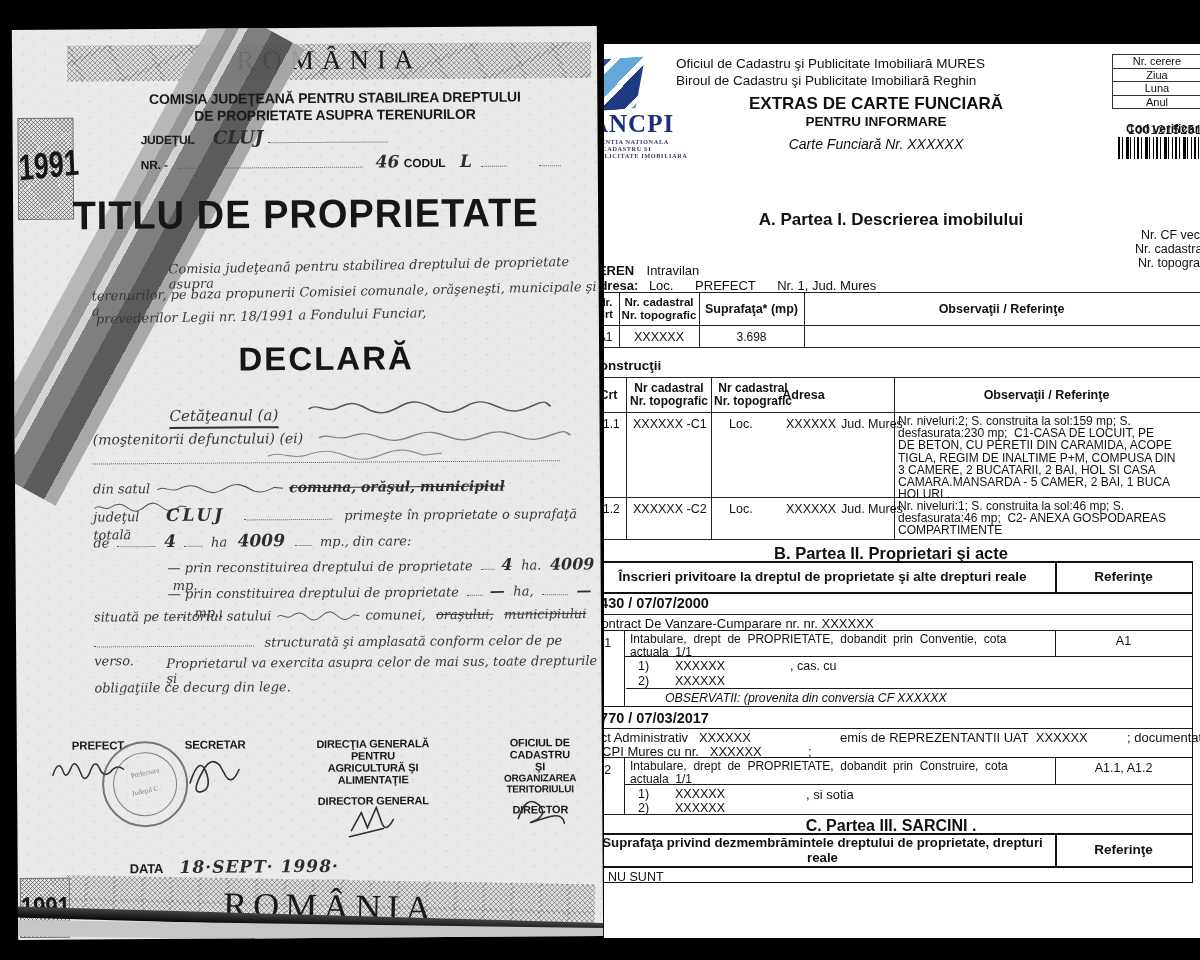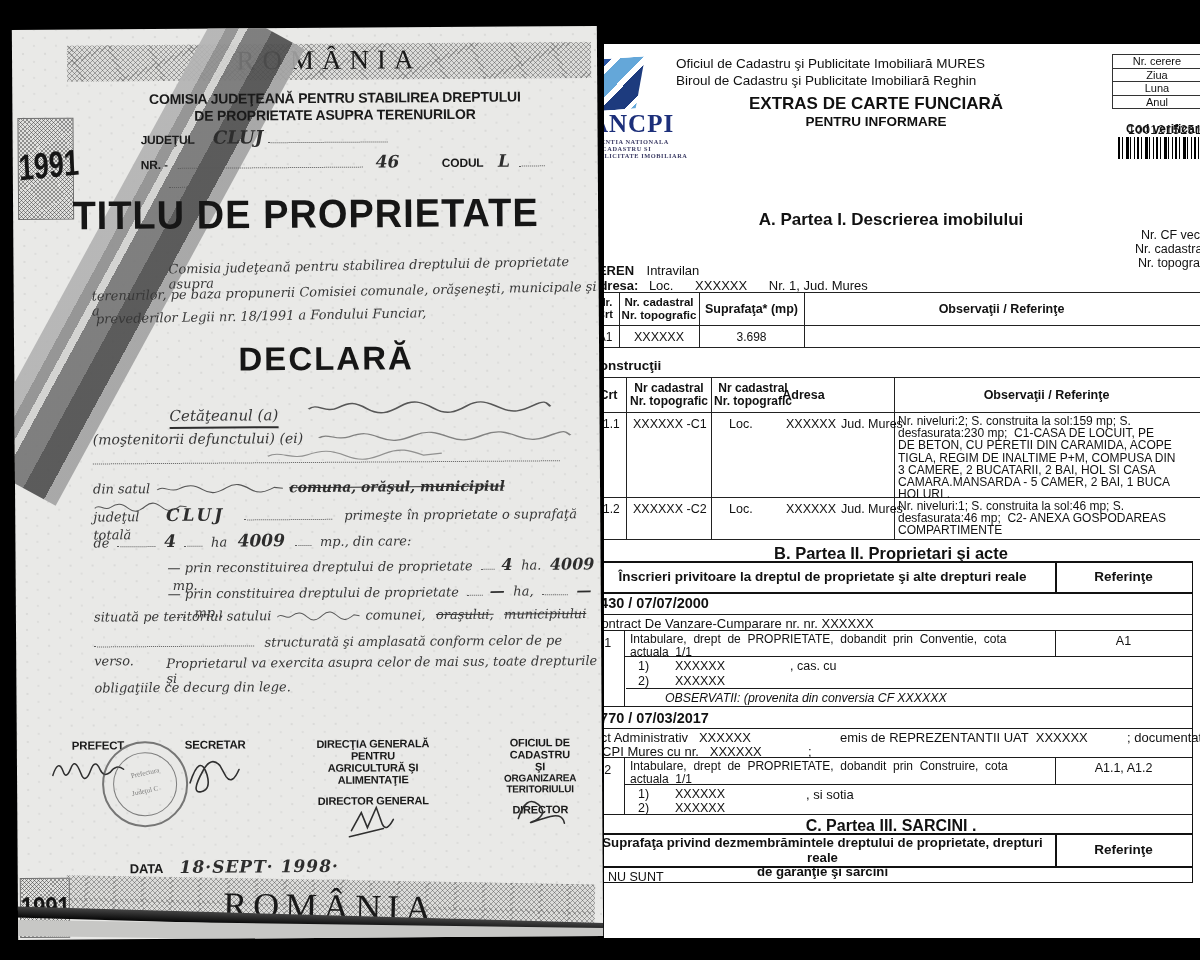--- a/index.html
+++ b/index.html
@@ -84,21 +84,21 @@
 
   <div class="abs" style="left:128px;top:98px;">
     <span class="ld-label">JUDEŢUL</span>
     <span class="hw" style="font-size:18px;margin-left:14px;">CLUJ</span>
     <span class="dots" style="width:120px;"></span>
   </div>
   <div class="abs" style="left:128px;top:124px;">
     <span class="ld-label">NR. -</span>
     <span class="dots" style="width:185px;margin-left:6px;"></span>
     <span class="hw" style="font-size:17px;margin-left:8px;">46</span>
-    <span class="ld-label" style="margin-left:38px;">CODUL</span>
+    <span class="ld-label" style="">CODUL</span>
     <span class="hw" style="font-size:17px;margin-left:10px;">L</span>
     <span class="dots" style="width:26px;margin-left:4px;"></span>
     <span class="dots" style="width:22px;margin-left:28px;"></span>
   </div>
 
   <div class="abs ctr" style="left:40px;right:40px;top:165px;font-size:38px;font-weight:bold;letter-spacing:1px;color:#161616;transform:scaleY(1.05);">TITLU DE PROPRIETATE</div>
 
   <div>
     <div class="abs script" style="left:155px;top:230px;transform:rotate(-0.7deg);">Comisia judeţeană pentru stabilirea dreptului de proprietate asupra</div>
     <div class="abs script" style="left:78px;top:256px;transform:rotate(-0.7deg);">terenurilor, pe baza propunerii Comisiei comunale, orăşeneşti, municipale şi a</div>
@@ -248,20 +248,21 @@
     <div class="ancpi-word">ANCPI</div>
     <div class="ancpi-sub">AGENTIA NATIONALA</div>
     <div class="ancpi-sub">DE CADASTRU SI</div>
     <div class="ancpi-sub">PUBLICITATE IMOBILIARA</div>
   </div>
   <div class="abs" style="left:86px;top:12px;font-size:13.5px;">Oficiul de Cadastru şi Publicitate Imobiliară MURES</div>
   <div class="abs" style="left:86px;top:29px;font-size:13.5px;">Biroul de Cadastru şi Publicitate Imobiliară Reghin</div>
 
   <div class="abs ctr" style="left:60px;width:452px;top:50px;font-size:17px;font-weight:bold;">EXTRAS DE CARTE FUNCIARĂ</div>
   <div class="abs ctr" style="left:60px;width:452px;top:70px;font-size:13.5px;font-weight:bold;">PENTRU INFORMARE</div>
+  <div class="abs ctr" style="left:60px;width:452px;top:92px;font-size:14px;font-style:italic;">Carte Funciară Nr. XXXXXX</div>
 
   <div class="abs" style="left:522px;top:10px;">
     <div class="reqrow">
           <div class="reqlab reqtop">Nr. cerere</div>
         </div>
     <div class="reqrow">
           <div class="reqlab">Ziua</div>
         </div>
     <div class="reqrow">
           <div class="reqlab">Luna</div>
@@ -278,21 +279,21 @@
   <div class="abs nw" style="left:551px;top:184px;font-size:12.5px;">Nr. CF vechi</div>
   <div class="abs nw" style="left:545px;top:198px;font-size:12.5px;">Nr. cadastral</div>
   <div class="abs nw" style="left:548px;top:212px;font-size:12.5px;">Nr. topografic</div>
 
   <div class="abs" style="left:0;top:217px;">
     <span style="font-weight:bold;font-size:13px;">TEREN</span>
     <span style="font-size:13px;margin-left:8px;">Intravilan</span>
   </div>
   <div class="abs" style="left:0;top:232px;">
     <span style="font-weight:bold;font-size:13px;">Adresa:</span>
-    <span class="pre" style="font-size:13px;margin-left:6px;">Loc.      XXXXXX      Nr. 1, Jud. Mures</span>
+    <span class="pre" style="font-size:13px;margin-left:6px;">Loc.      PREFECT      Nr. 1, Jud. Mures</span>
   </div>
 
   <div class="abs" style="left:0;top:248px;width:616px;height:54px;border:1.5px solid #222;">
     <div class="vl" style="left:28px;top:0;height:54px;background:#222;"></div>
     <div class="vl" style="left:108px;top:0;height:54px;background:#222;"></div>
     <div class="vl" style="left:213px;top:0;height:54px;background:#222;"></div>
     <div class="hl" style="left:0;top:32px;width:616px;background:#222;"></div>
     <div class="abs cell-hdr" style="left:0;width:28px;top:3px;font-size:11px;line-height:12px;">Nr. Crt</div>
     <div class="abs cell-hdr" style="left:30px;width:76px;top:3px;font-size:11.5px;line-height:12.5px;">Nr. cadastral Nr. topografic</div>
     <div class="abs cell-hdr" style="left:108px;width:105px;top:9px;">Suprafaţa* (mp)</div>
@@ -395,21 +396,20 @@
     <div class="abs" style="left:200px;top:226px;font-size:13px;margin-left:16px;">, si sotia</div>
     <div class="abs" style="left:48px;top:240px;font-size:12.5px;">2)</div>
     <div class="abs" style="left:85px;top:240px;font-size:12.5px;">XXXXXX</div>
     <div class="hl" style="left:0;top:253px;width:602px;"></div>
 
     <div class="abs ctr" style="left:0;width:602px;top:256px;font-size:16px;font-weight:bold;">C. Partea III. SARCINI .</div>
     <div class="hl2" style="left:0;top:272px;width:602px;"></div>
     <div class="vl2" style="left:465px;top:272px;height:33px;"></div>
     <div class="abs ctr" style="left:0;width:465px;top:275px;font-weight:bold;font-size:13.2px;line-height:14.5px;">
       <div>Suprafaţa privind dezmembrămintele dreptului de proprietate, drepturi reale</div>
-      <div>de garanţie şi sarcini</div>
     </div>
     <div class="abs ctr" style="left:465px;width:137px;top:281px;font-weight:bold;font-size:13.5px;">Referinţe</div>
     <div class="hl2" style="left:0;top:305px;width:602px;"></div>
     <div class="abs" style="left:18px;top:309px;font-size:12.5px;">NU SUNT</div>
   </div>
 
 </div>
 </div>
 
 </body></html>

